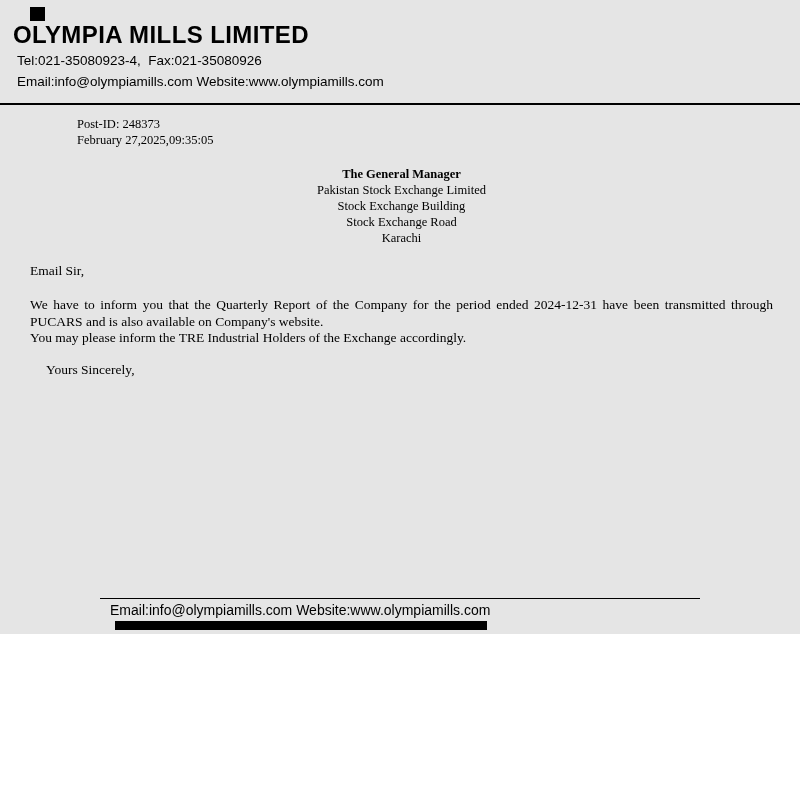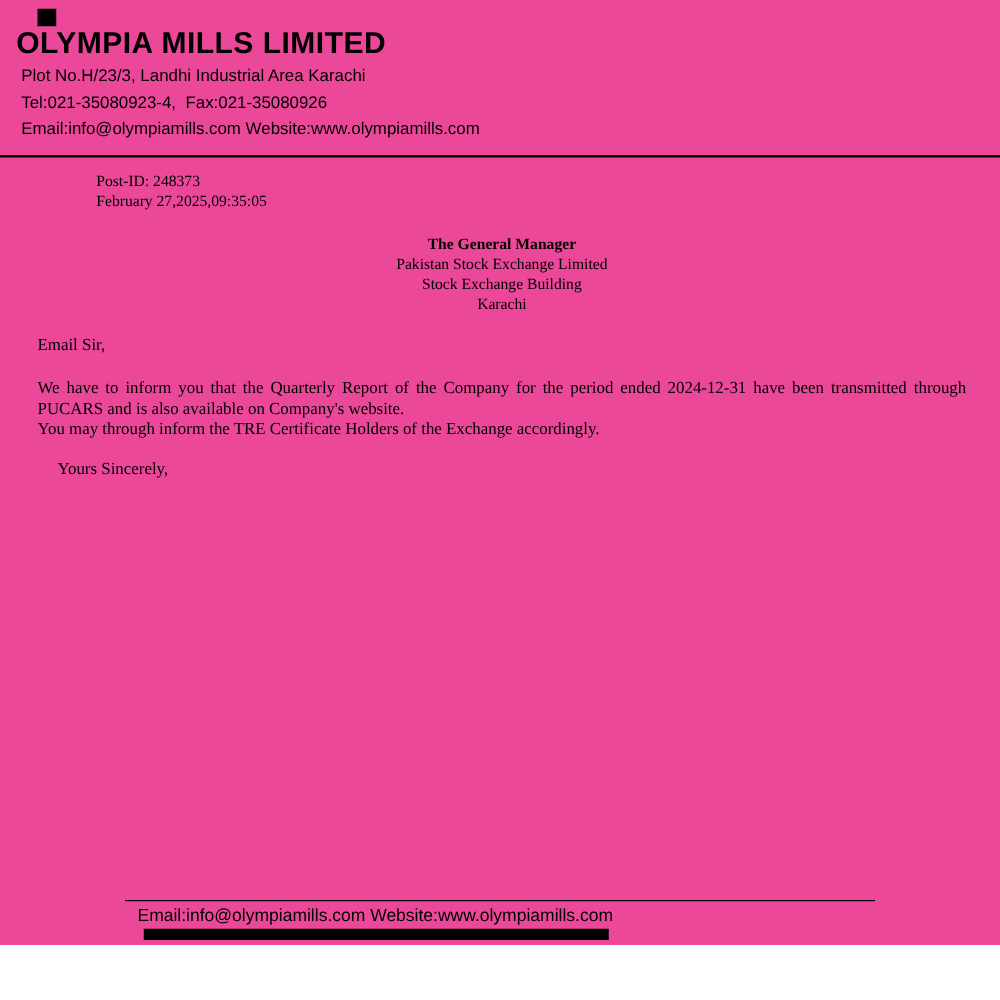--- a/index.html
+++ b/index.html
@@ -6,22 +6,22 @@
     html, body { margin: 0; padding: 0; }
     body {
       width: 800px;
       height: 800px;
       background: #ffffff;
       color: #000000;
     }
     .page {
       position: relative;
       width: 800px;
-      height: 756px;
-      background: #ec4899;
+      height: 634px;
+      background: #e5e5e5;
       overflow: hidden;
       font-family: "Liberation Serif", serif;
     }
 
     
     .header {
       font-family: "Liberation Sans", sans-serif;
       padding-top: 7px;
     }
     .logo-square {
@@ -126,46 +126,46 @@
   </style>
 </head>
 <body>
 
 <div class="page">
 
   <div class="header">
     <div class="logo-square"></div>
     <div class="company-name">OLYMPIA MILLS LIMITED</div>
     <div class="header-info">
-      <div>Plot No.H/23/3, Landhi Industrial Area Karachi</div>
       <div>Tel:021-35080923-4,  Fax:021-35080926</div>
       <div>Email:info@olympiamills.com Website:www.olympiamills.com</div>
     </div>
     <hr class="top-rule">
   </div>
 
   <div class="content">
 
     <div class="meta">
       <div>Post-ID: 248373</div>
       <div>February 27,2025,09:35:05</div>
     </div>
 
     <div class="recipient">
       <div class="recipient-title">The General Manager</div>
       <div>Pakistan Stock Exchange Limited</div>
       <div>Stock Exchange Building</div>
+      <div>Stock Exchange Road</div>
       <div>Karachi</div>
     </div>
 
 
     <div class="salutation">Email Sir,</div>
 
     <div class="para">We have to inform you that the Quarterly Report of the Company for the period ended 2024-12-31 have been transmitted through PUCARS and is also available on Company's website.</div>
-    <div class="para2">You may through inform the TRE Certificate Holders of the Exchange accordingly.</div>
+    <div class="para2">You may please inform the TRE Industrial Holders of the Exchange accordingly.</div>
 
     <div class="closing">Yours Sincerely,</div>
 
 
   </div>
 
   <div class="footer">
     <hr class="footer-rule">
     <div class="footer-text">Email:info@olympiamills.com Website:www.olympiamills.com</div>
     <div class="footer-bar"></div>

